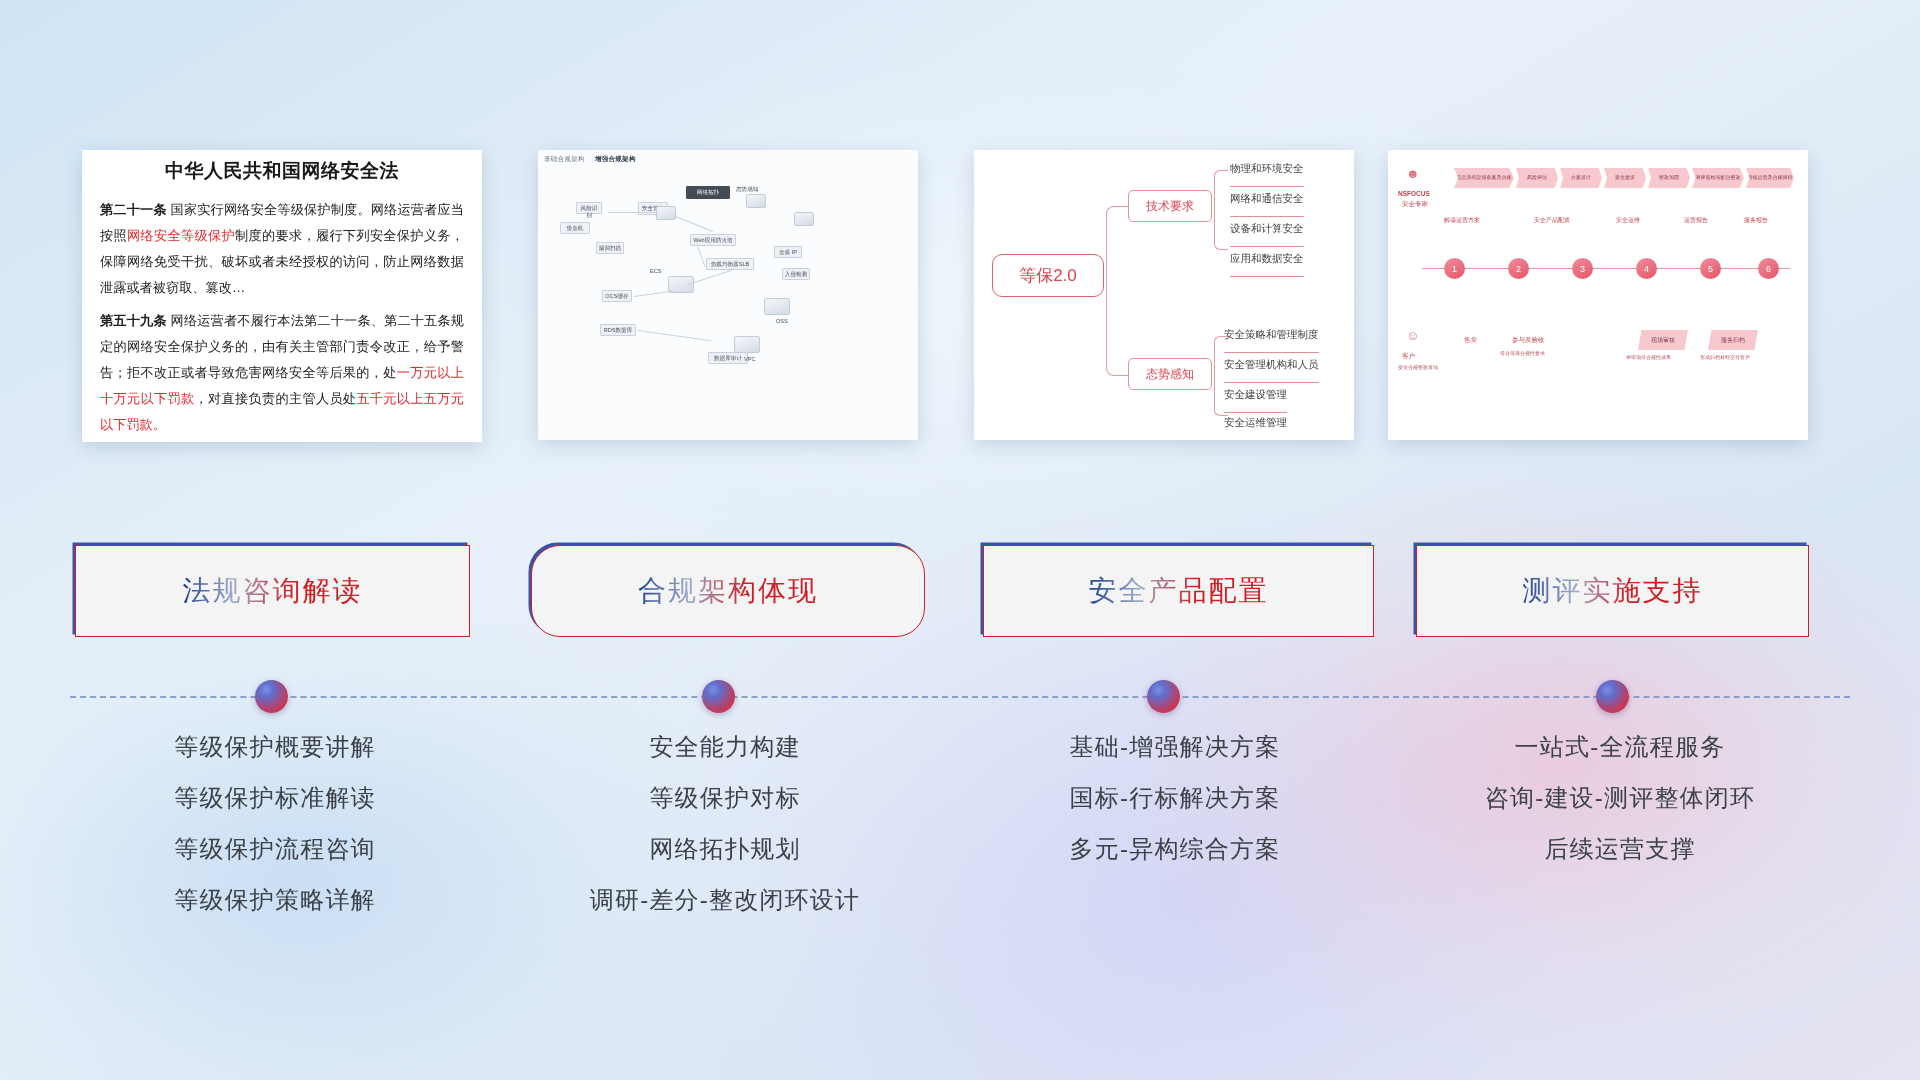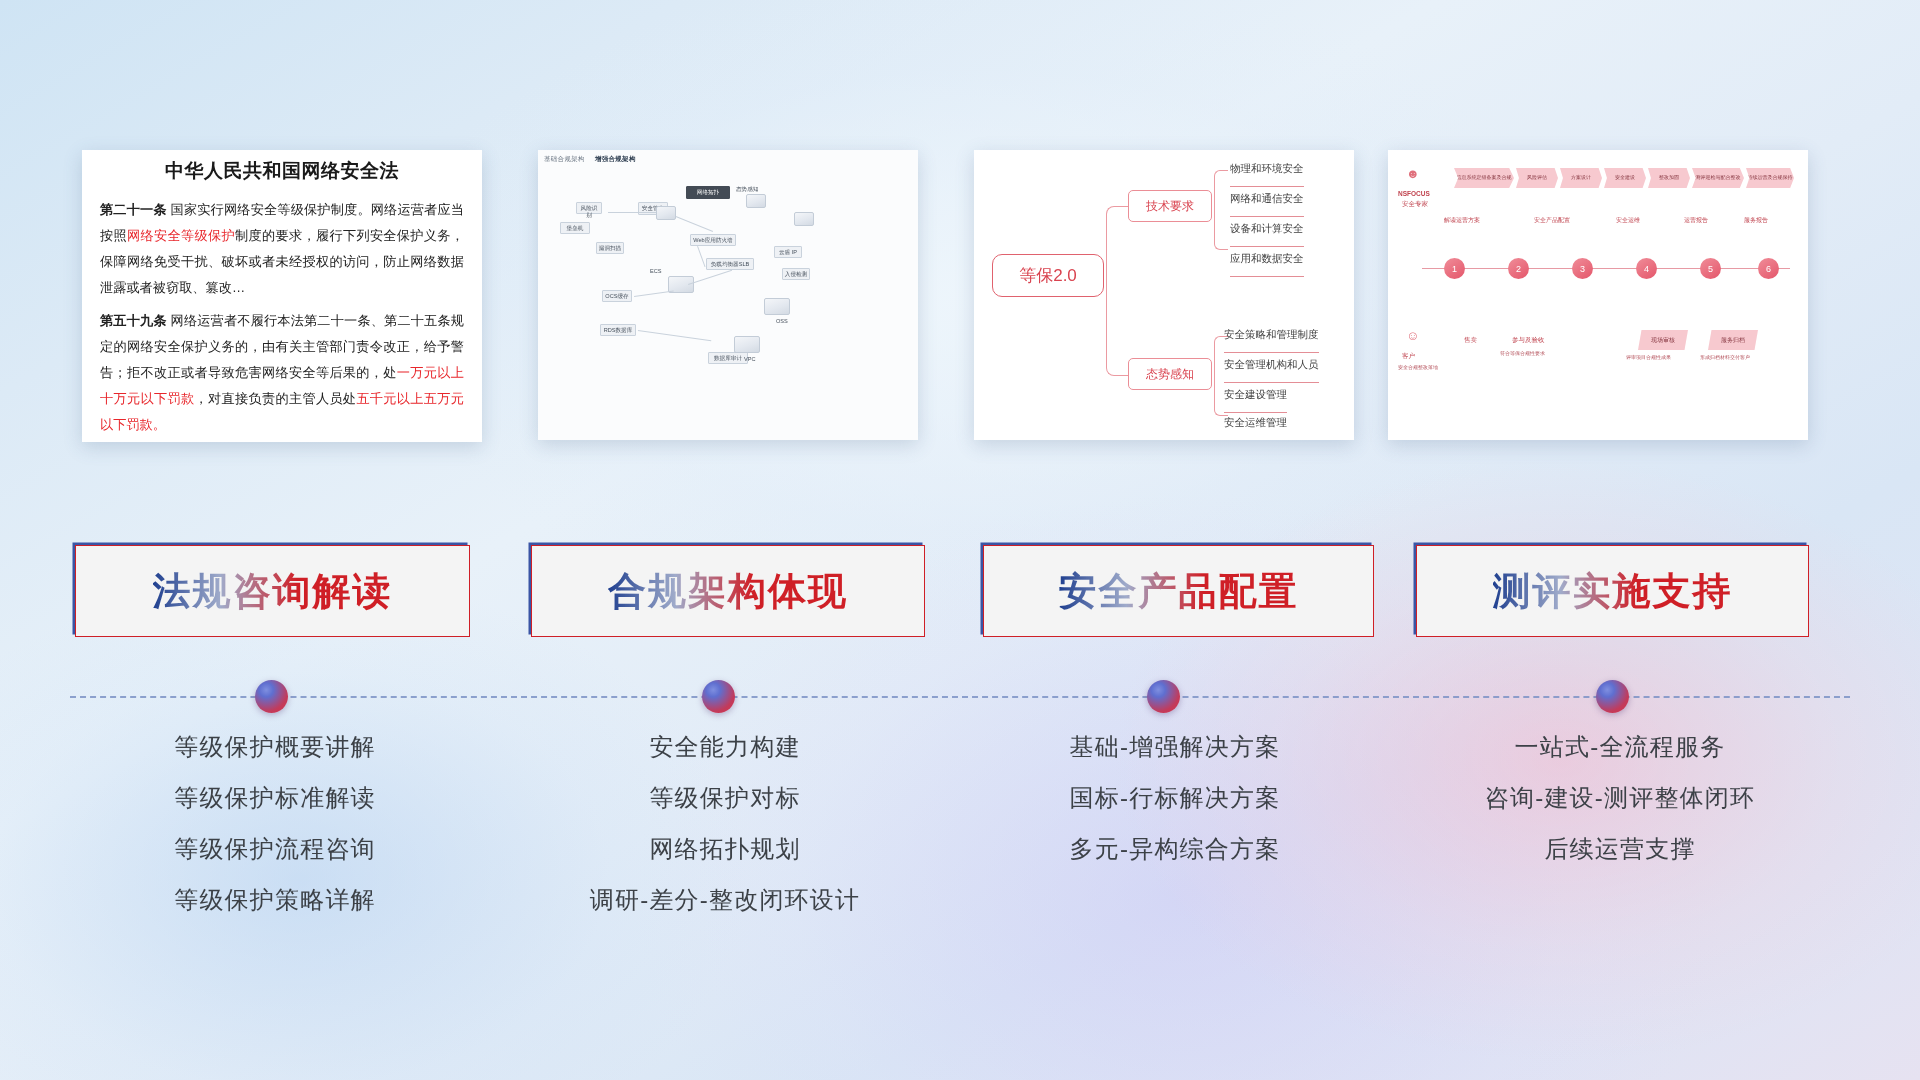--- a/index.html
+++ b/index.html
@@ -106,23 +106,23 @@
   .road-tag { position: absolute; font-size: 6.5px; color: #c0444f; white-space: nowrap; }
 
   
   .heads { position: absolute; left: 0; top: 545px; width: 1920px; height: 95px; }
   .head-box {
     position: absolute; top: 0; height: 92px; background: #f4f4f4;
     border: 1.6px solid #cf1f26;
     box-shadow: -2.5px -2.5px 0 0 #3a55a5;
     display: flex; align-items: center; justify-content: center;
   }
-  .head-box .htext { font-size: 38px; letter-spacing: 2px; white-space: nowrap; font-weight: 700; }
+  .head-box .htext { font-size: 28px; letter-spacing: 2px; white-space: nowrap; font-weight: 400; }
   .head-1 { left: 75px;   width: 395px; }
-  .head-2 { left: 531px;  width: 394px; }
+  .head-2 { left: 531px;  width: 394px; border-radius: 29px; }
   .head-3 { left: 983px;  width: 391px; }
   .head-4 { left: 1416px; width: 393px; }
   .g1 { background: linear-gradient(90deg,#1f3f8f 0%,#2b46916b 28%,#cf1f26 60%,#cf1f26 100%); -webkit-background-clip: text; background-clip: text; color: transparent; }
 
   
   .tl-line {
     position: absolute; left: 70px; top: 696px; width: 1780px; height: 0;
     border-top: 2px dashed #7d93c6; opacity: .85;
   }
   .tl-dot {

